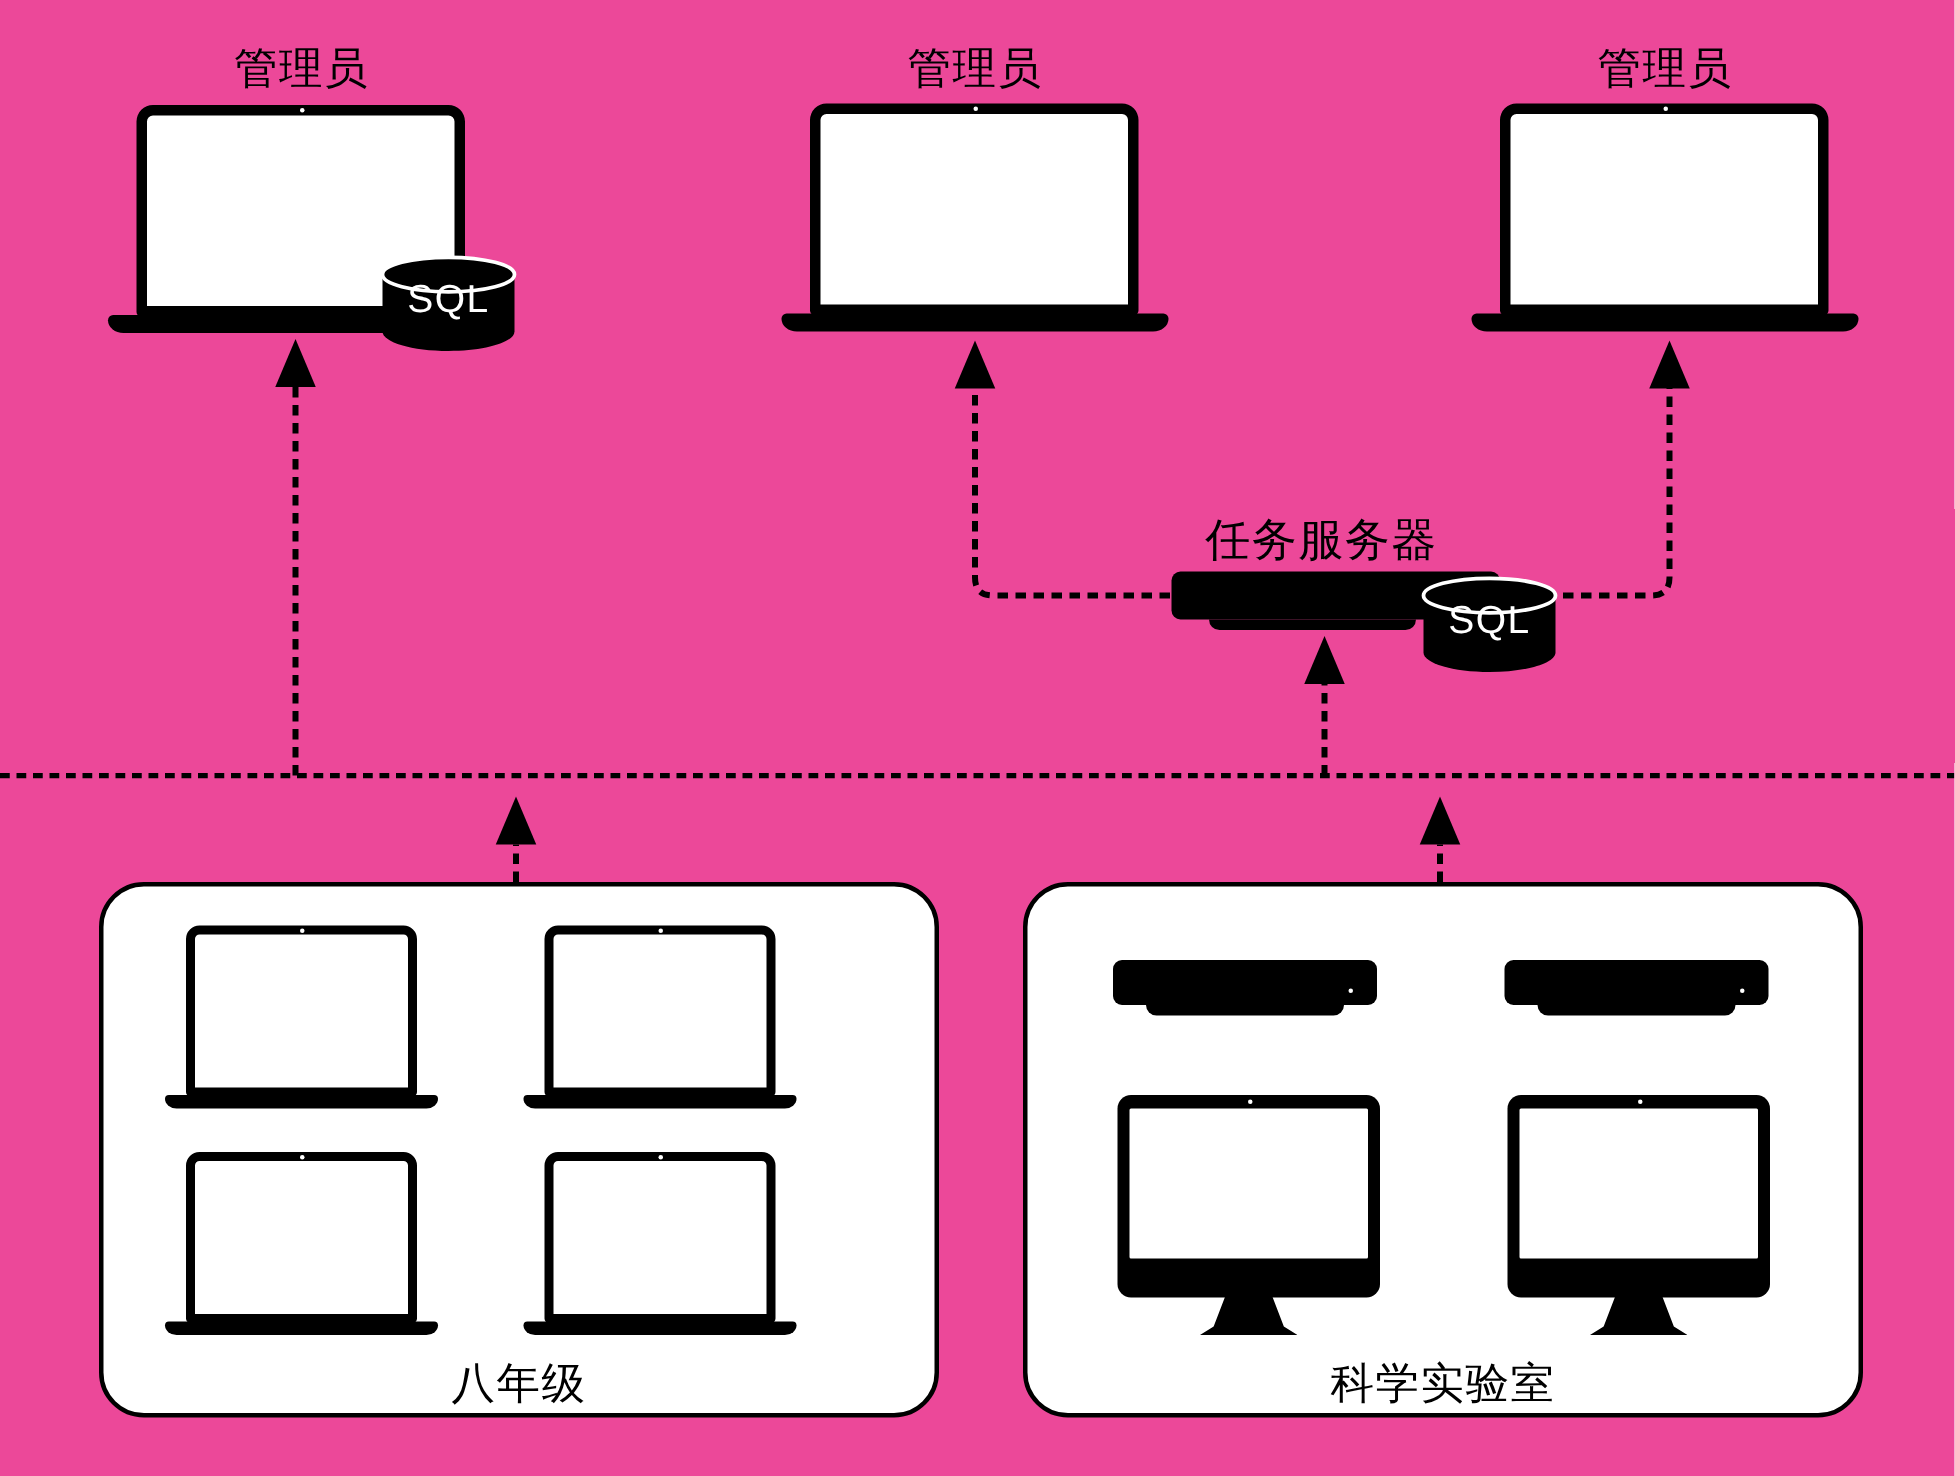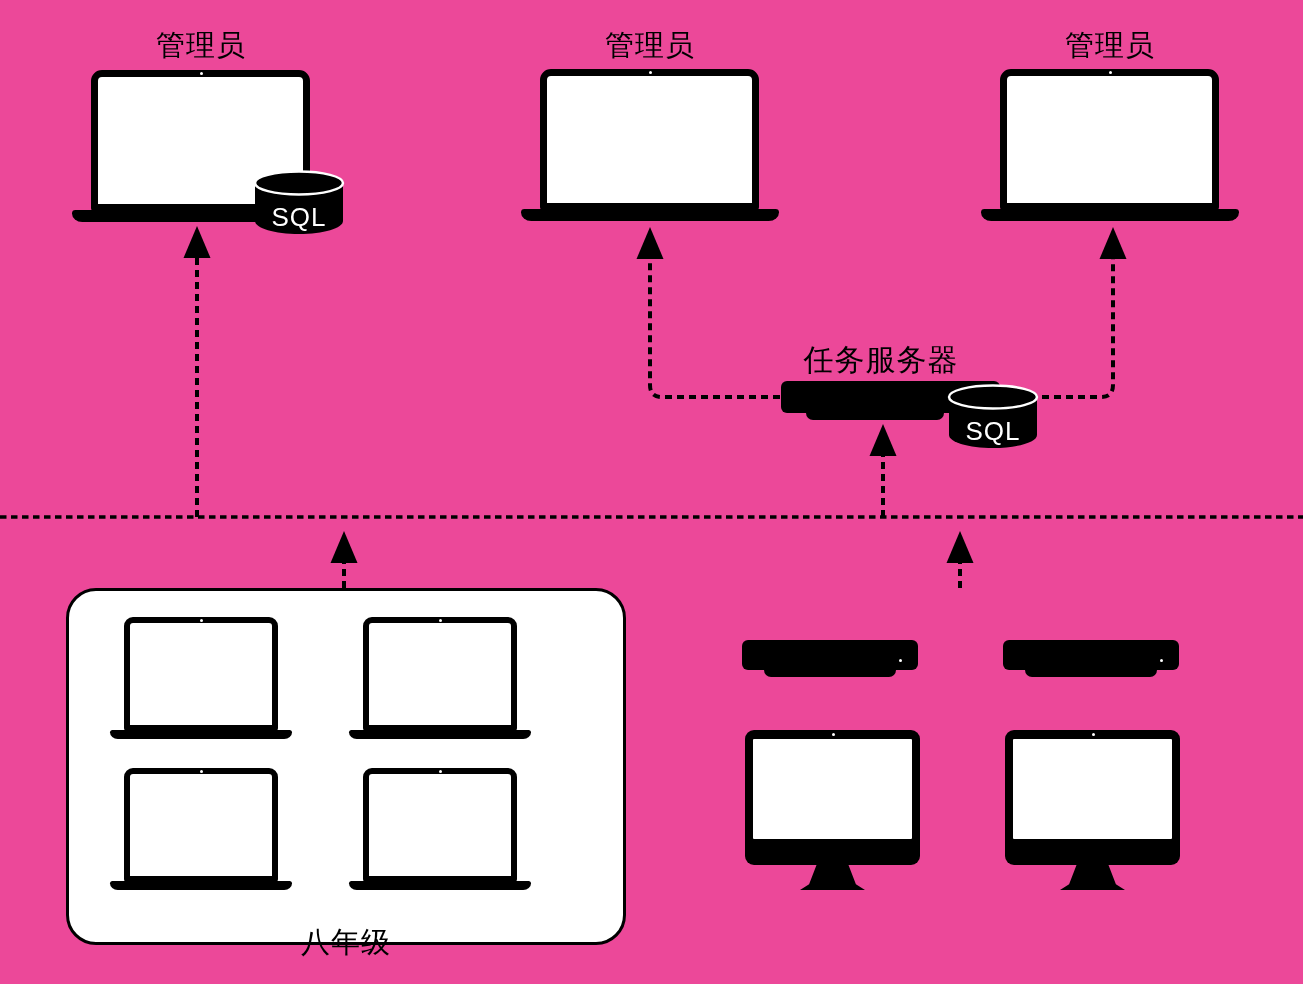--- a/index.html
+++ b/index.html
@@ -9,21 +9,21 @@
   }
   svg.connectors{position:absolute;left:0;top:0;width:1303px;height:984px;}
 
   
   .node-label{
     position:absolute;text-align:center;font-size:29px;font-weight:500;
     color:#000;letter-spacing:1px;white-space:nowrap;
   }
   .group-label{
     position:absolute;text-align:center;font-size:29px;font-weight:500;
-    color:#000;letter-spacing:1px;width:100%;margin-top:20px;
+    color:#000;letter-spacing:1px;width:100%;
   }
 
   
   .laptop{position:absolute;}
   .laptop .lap-screen{
     position:absolute;left:19px;top:0;width:219px;height:141px;box-sizing:border-box;
     background:#fff;border:7px solid #000;border-radius:11px 11px 3px 3px;
   }
   .laptop .lap-base{
     position:absolute;left:0;top:140px;width:258px;height:12px;background:#000;
@@ -33,21 +33,21 @@
   .laptop.small .lap-base{top:113px;width:182px;height:9px;}
   .cam{
     position:absolute;left:50%;top:2px;width:3px;height:3px;margin-left:-1px;
     background:#fff;border-radius:50%;
   }
 
   
   .db{position:absolute;width:94px;height:66px;}
   .db svg{position:absolute;left:0;top:0;}
   .db .sql-label{
-    position:absolute;left:0;bottom:6px;width:100%;text-align:center;
+    position:absolute;left:0;bottom:24px;width:100%;text-align:center;
     color:#fff;font-size:26px;letter-spacing:1px;line-height:1;
   }
 
   
   .rack{position:absolute;}
   .rack .rack-body{position:absolute;left:0;top:0;background:#000;border-radius:6px;}
   .rack .rack-lip{position:absolute;background:#000;border-radius:0 0 7px 7px;}
   .rack .rack-led{position:absolute;width:3px;height:3px;background:#fff;border-radius:50%;}
 
   
@@ -160,20 +160,23 @@
       </div>
     <div class="lap-base"></div>
   </div>
   <div class="laptop small" style="left:349px;top:768px">
     <div class="lap-screen">
         <span class="cam" style="top:-4px"></span>
       </div>
     <div class="lap-base"></div>
   </div>
 
+  <div class="group-box" style="left:682px;top:588px">
+    <div class="group-label" style="top:312px">科学实验室</div>
+  </div>
   <div class="rack" style="left:742px;top:640px;width:176px;height:37px">
     <div class="rack-body" style="width:176px;height:30px"></div>
     <div class="rack-lip" style="left:22px;top:30px;width:132px;height:7px"></div>
     <div class="rack-led" style="right:16px;top:19px"></div>
   </div>
   <div class="rack" style="left:1003px;top:640px;width:176px;height:37px">
     <div class="rack-body" style="width:176px;height:30px"></div>
     <div class="rack-lip" style="left:22px;top:30px;width:132px;height:7px"></div>
     <div class="rack-led" style="right:16px;top:19px"></div>
   </div>

